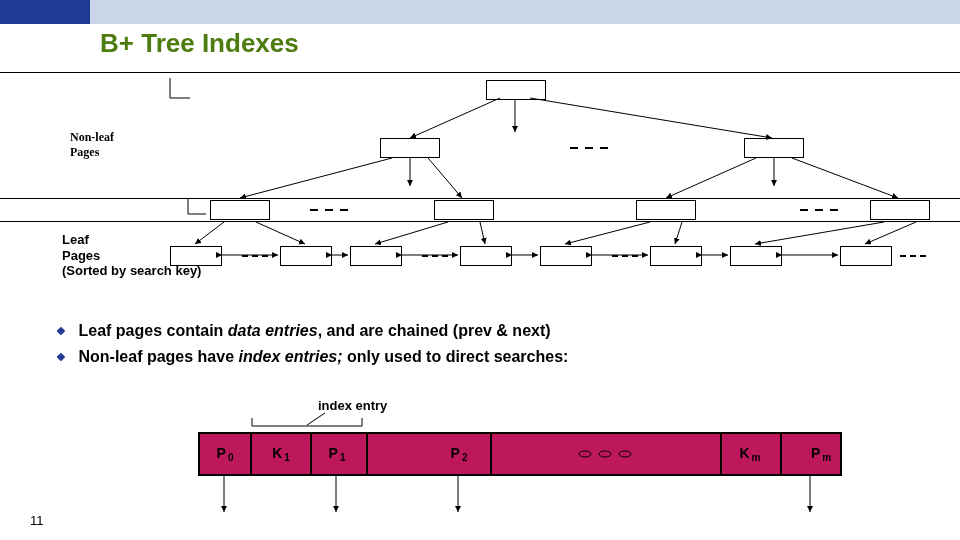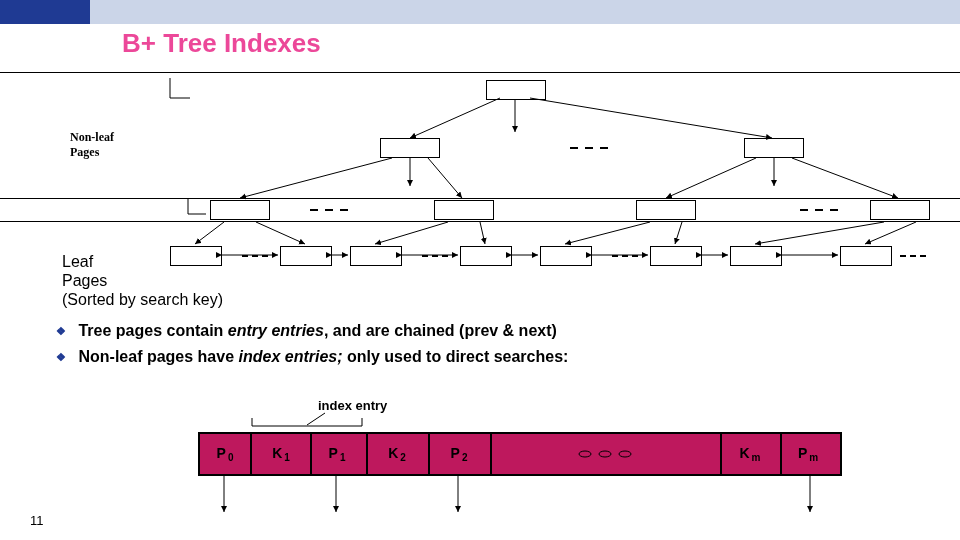--- a/index.html
+++ b/index.html
@@ -27,23 +27,22 @@
     right: 0;
     height: 24px;
     background: #cbd5e8;
   }
   .title {
     position: absolute;
     top: 28px;
     left: 100px;
     font-size: 26px;
     font-weight: bold;
-    color: #ec4899;
+    color: #4d7c0f;
     font-family: "Trebuchet MS", Verdana, sans-serif;
-    margin-left: 22px;
   }
   .hr1 {
     position: absolute;
     top: 72px;
     left: 0;
     right: 0;
     height: 1px;
     background: #000;
   }
   
@@ -64,24 +63,24 @@
   .label-nonleaf {
     position: absolute;
     top: 56px;
     left: 70px;
     font-size: 12px;
     font-weight: bold;
     font-family: Liberation Serif, serif;
   }
   .label-leaf {
     position: absolute;
-    top: 178px;
+    top: 158px;
     left: 62px;
-    font-size: 16px;
-    font-weight: normal;
+    font-size: 13px;
+    font-weight: bold;
     line-height: 1.2;
     width: 150px;
   }
   .band {
     position: absolute;
     left: 0;
     right: 0;
     height: 22px;
     border-top: 1px solid #000;
     border-bottom: 1px solid #000;
@@ -189,45 +188,44 @@
   <div class="label-leaf">
     <span style="white-space:pre;">Leaf
 Pages
 (Sorted by search key)</span>
   </div>
 </div>
 
 <div class="bullets">
   <div class="bullet-row">
     <span class="bmark">❖</span>
-    <span>Tree pages contain </span><span class="italic">entry entries</span><span>, and are chained (prev &amp; next)</span>
+    <span>Leaf pages contain </span><span class="italic">data entries</span><span>, and are chained (prev &amp; next)</span>
   </div>
   <div class="bullet-row">
     <span class="bmark">❖</span>
     <span>Non-leaf pages have </span><span class="italic">index entries;</span><span> only used to direct searches:</span>
   </div>
 </div>
 
 <div class="entry-label">index entry</div>
 
 <div class="entry-box">
   <div class="cell" style="left:0;   width:50px;"><span>P</span><span class="sub">0</span></div>
   <div class="cell" style="left:52px; width:58px;"><span>K</span><span class="sub">1</span></div>
   <div class="cell" style="left:108px;width:58px;"><span>P</span><span class="sub">1</span></div>
-  <div class="cell" style="left:166px;width:62px;"><span>K</span><span class="sub">2</span></div>
   <div class="cell" style="left:228px;width:62px;text-align:center;"><span>P</span><span class="sub">2</span></div>
   <div class="cell" style="left:290px;width:230px; border-right:2px solid #000;">
     <svg width="100%" height="100%" viewBox="0 0 230 40">
       <ellipse cx="95" cy="20" rx="6" ry="3" fill="none" stroke="#000"></ellipse>
       <ellipse cx="115" cy="20" rx="6" ry="3" fill="none" stroke="#000"></ellipse>
       <ellipse cx="135" cy="20" rx="6" ry="3" fill="none" stroke="#000"></ellipse>
     </svg>
   </div>
   <div class="cell" style="left:520px;width:60px;"><span>K</span><span class="sub">m</span></div>
-  <div class="cell" style="left:579px;width:58px;border-right:none;"><span>P</span><span class="sub">m</span></div>
+  <div class="cell" style="left:592px;width:58px;border-right:none;"><span>P</span><span class="sub">m</span></div>
 </div>
 
 <div class="page-num">11</div>
 
 <svg class="svglayer">
   <defs>
     <marker id="ah" markerWidth="8" markerHeight="8" refX="6" refY="3" orient="auto">
       <path d="M0,0 L6,3 L0,6 Z" fill="#000"></path>
     </marker>
   </defs>

